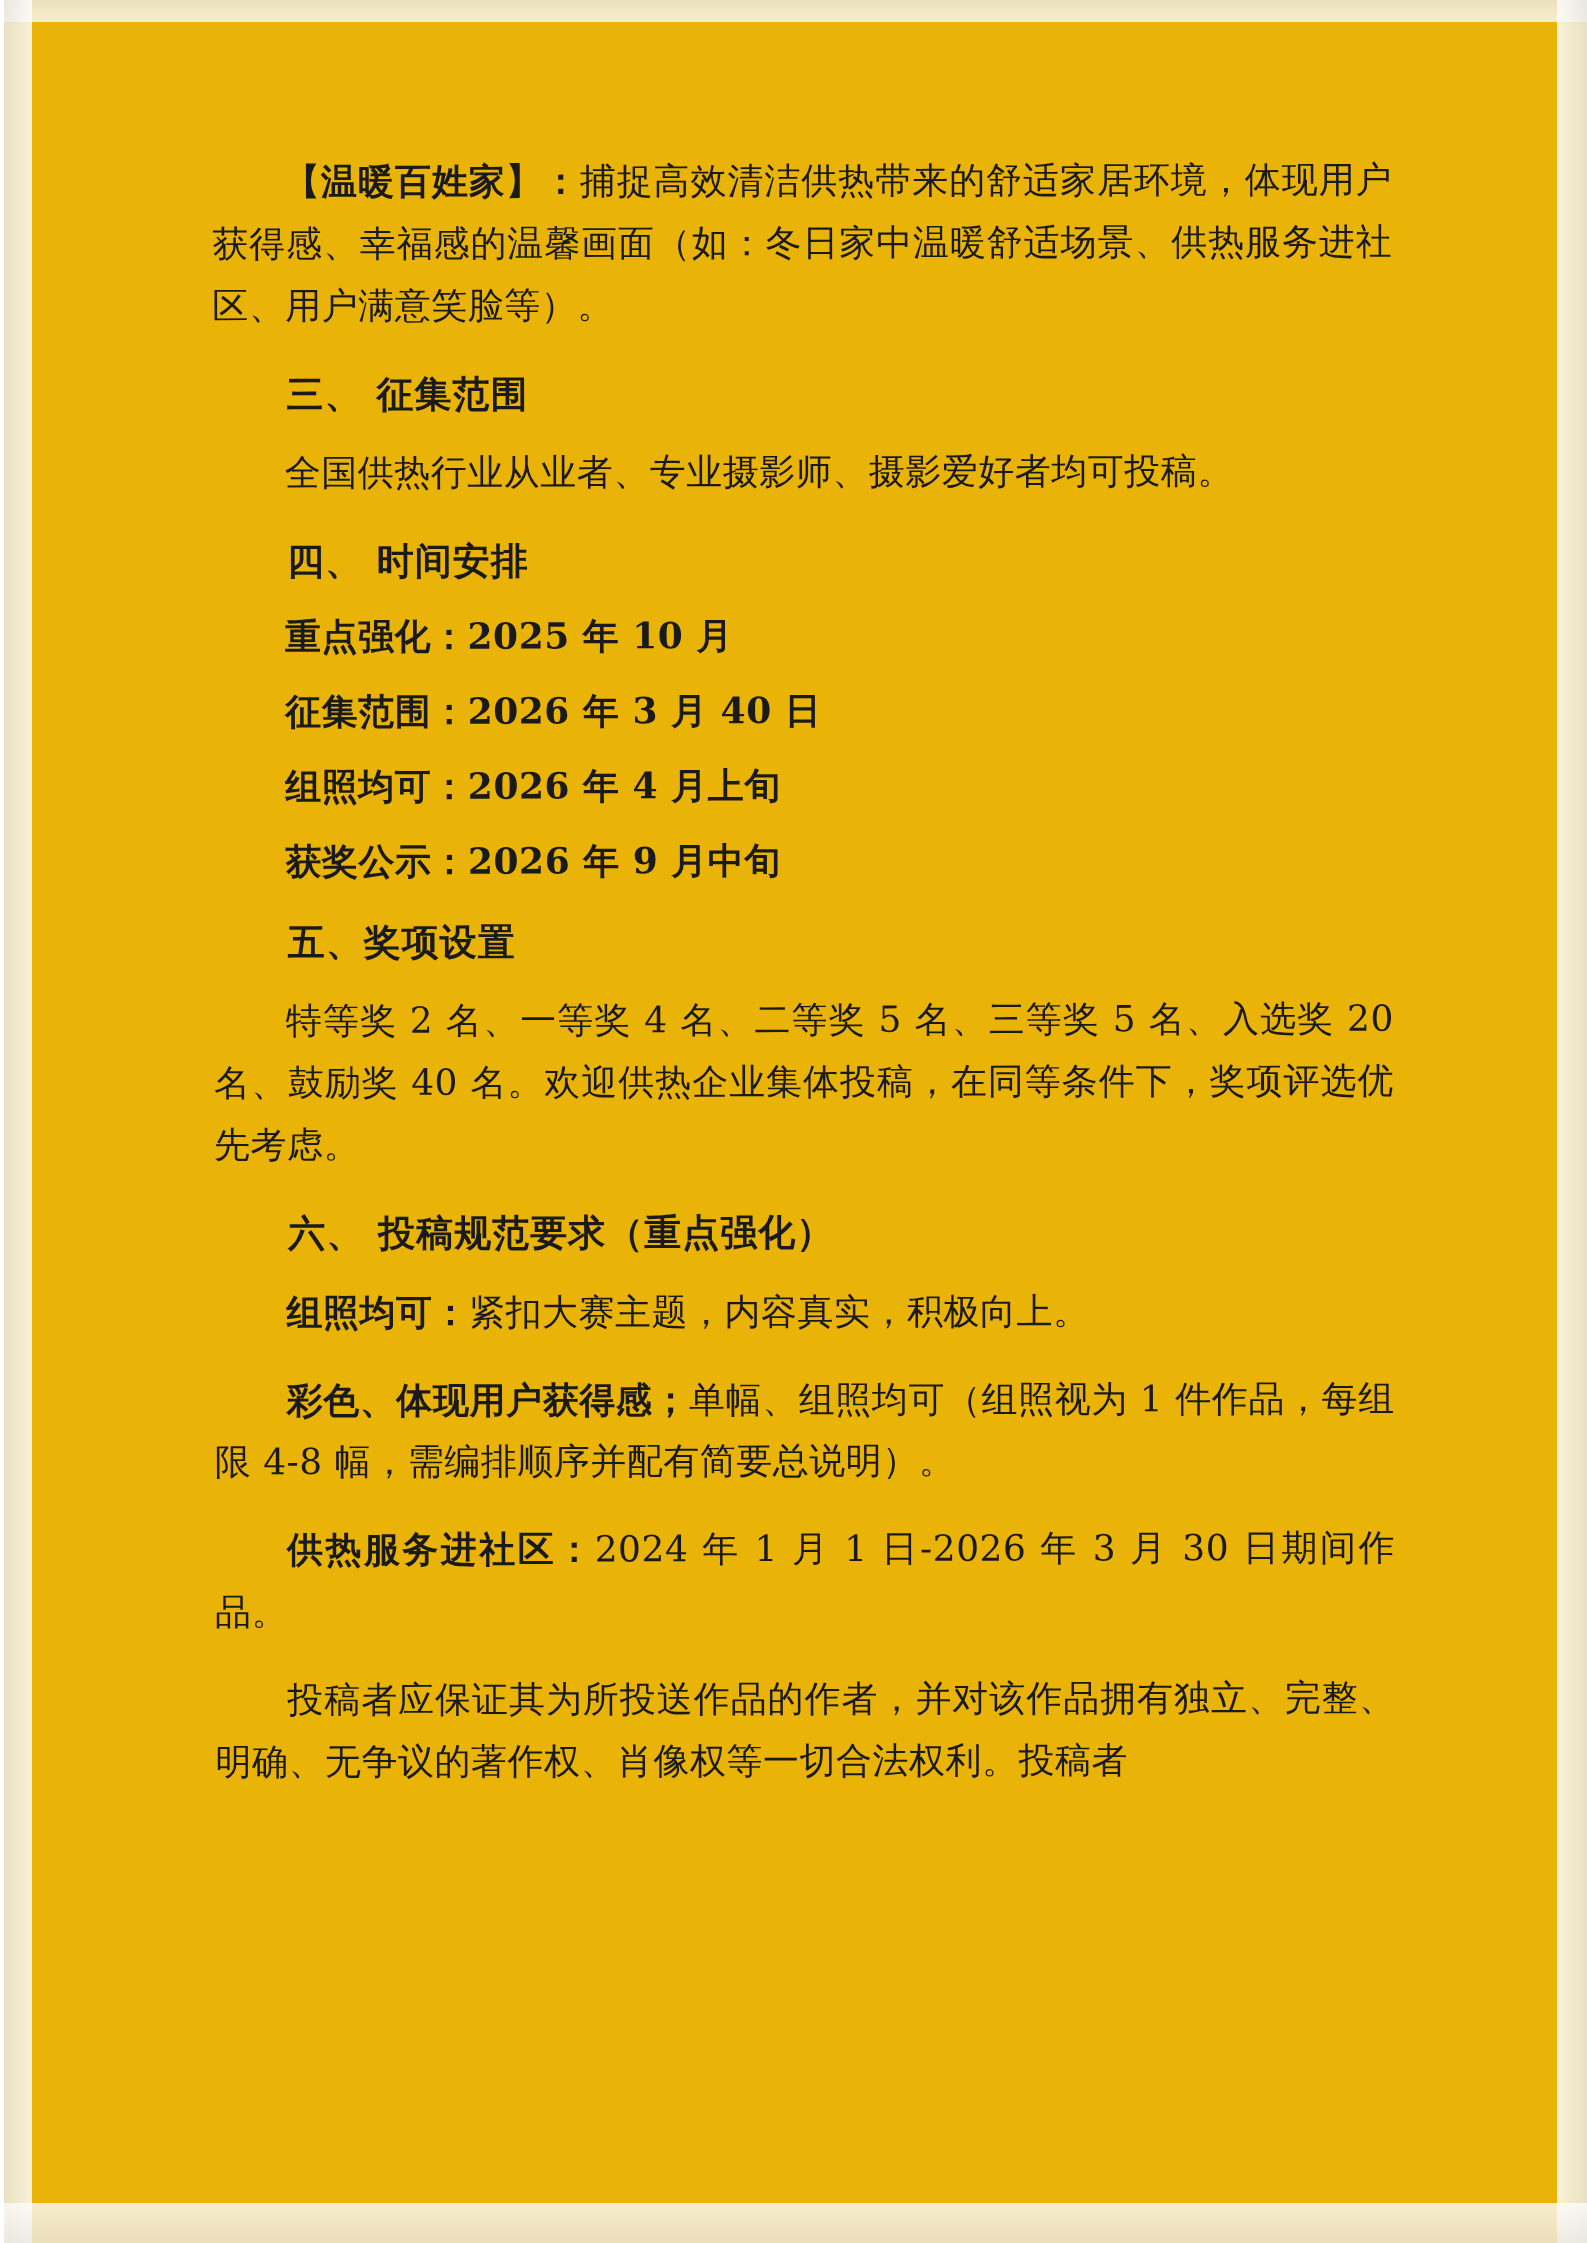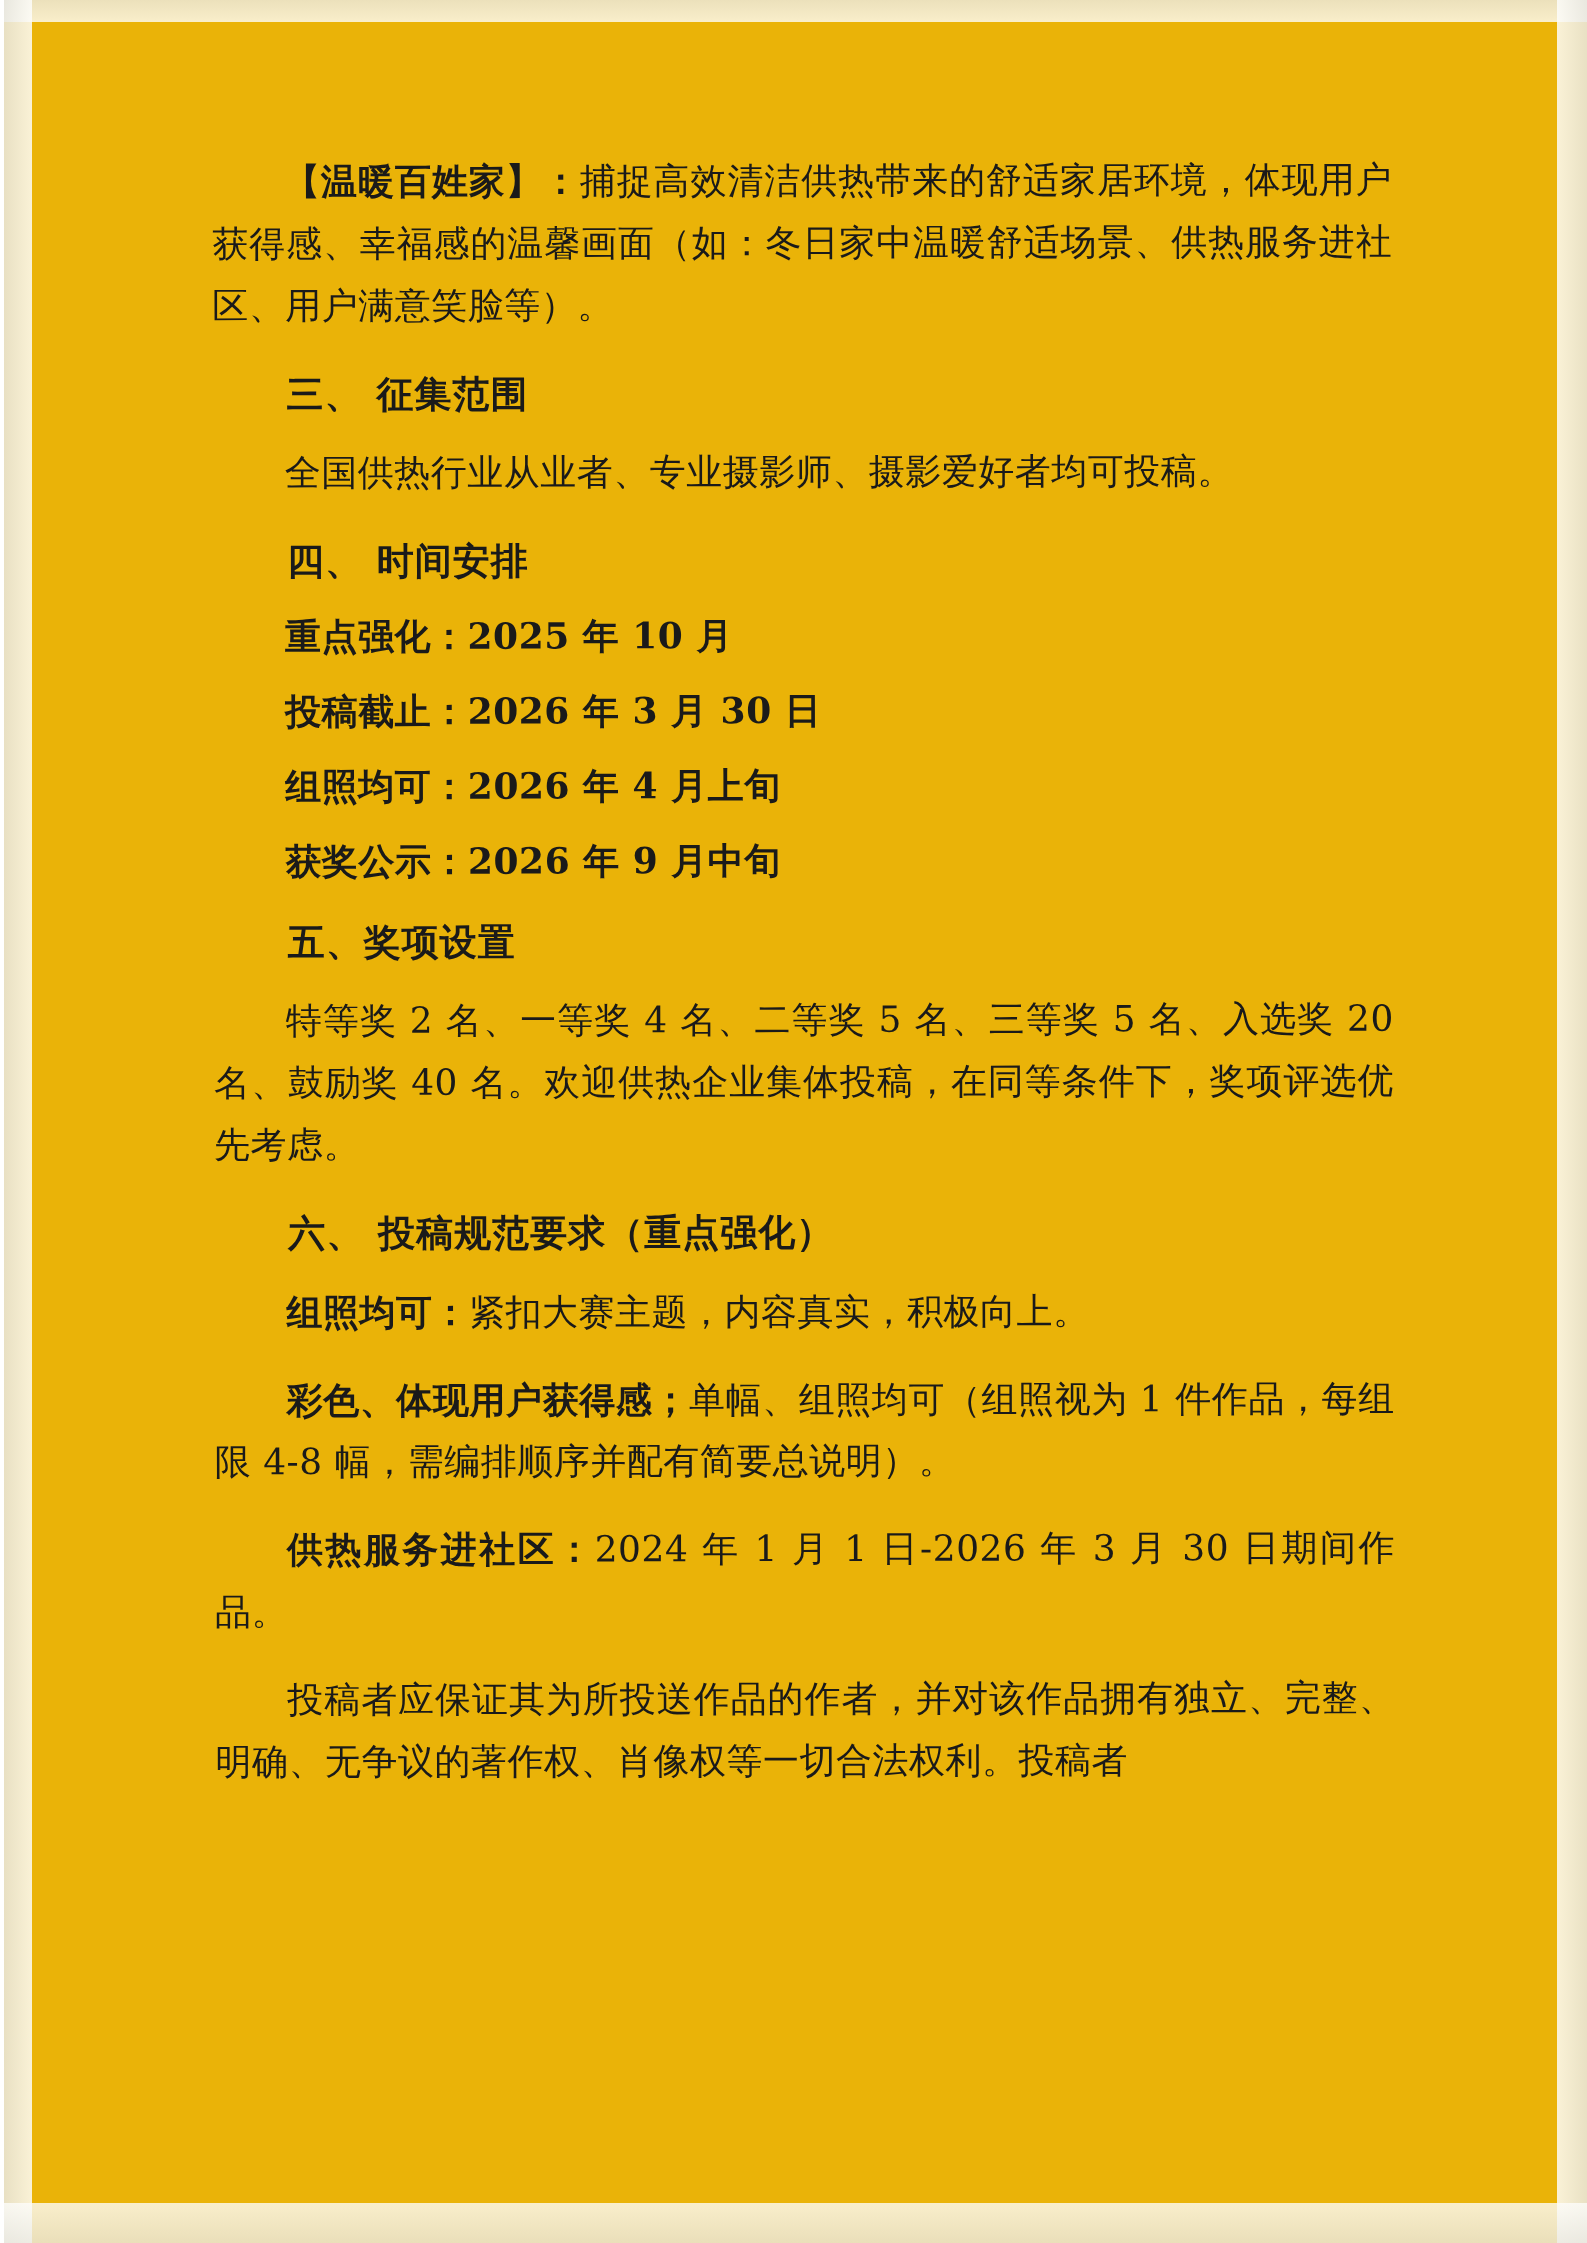--- a/index.html
+++ b/index.html
@@ -111,21 +111,21 @@
 
     <p class="para"><span class="bold">【温暖百姓家】：</span><span>捕捉高效清洁供热带来的舒适家居环境，体现用户获得感、幸福感的温馨画面（如：冬日家中温暖舒适场景、供热服务进社区、用户满意笑脸等）。</span></p>
 
     <p class="heading">三、 征集范围</p>
     <p class="para">全国供热行业从业者、专业摄影师、摄影爱好者均可投稿。</p>
 
     <p class="heading">四、 时间安排</p>
 
     <p class="sched"><span class="lbl">重点强化：</span><span class="val">2025 年 10 月</span></p>
 
-    <p class="sched"><span class="lbl">投稿截止：</span><span class="val">2026 年 3 月 30 日</span></p>
+    <p class="sched"><span class="lbl">征集范围：</span><span class="val">2026 年 3 月 40 日</span></p>
 
     <p class="sched"><span class="lbl">组照均可：</span><span class="val">2026 年 4 月上旬</span></p>
 
     <p class="sched"><span class="lbl">获奖公示：</span><span class="val">2026 年 9 月中旬</span></p>
 
     <p class="heading">五、奖项设置</p>
     <p class="para">特等奖 2 名、一等奖 4 名、二等奖 5 名、三等奖 5 名、入选奖 20 名、鼓励奖 40 名。欢迎供热企业集体投稿，在同等条件下，奖项评选优先考虑。</p>
 
     <p class="heading">六、 投稿规范要求（重点强化）</p>
 

